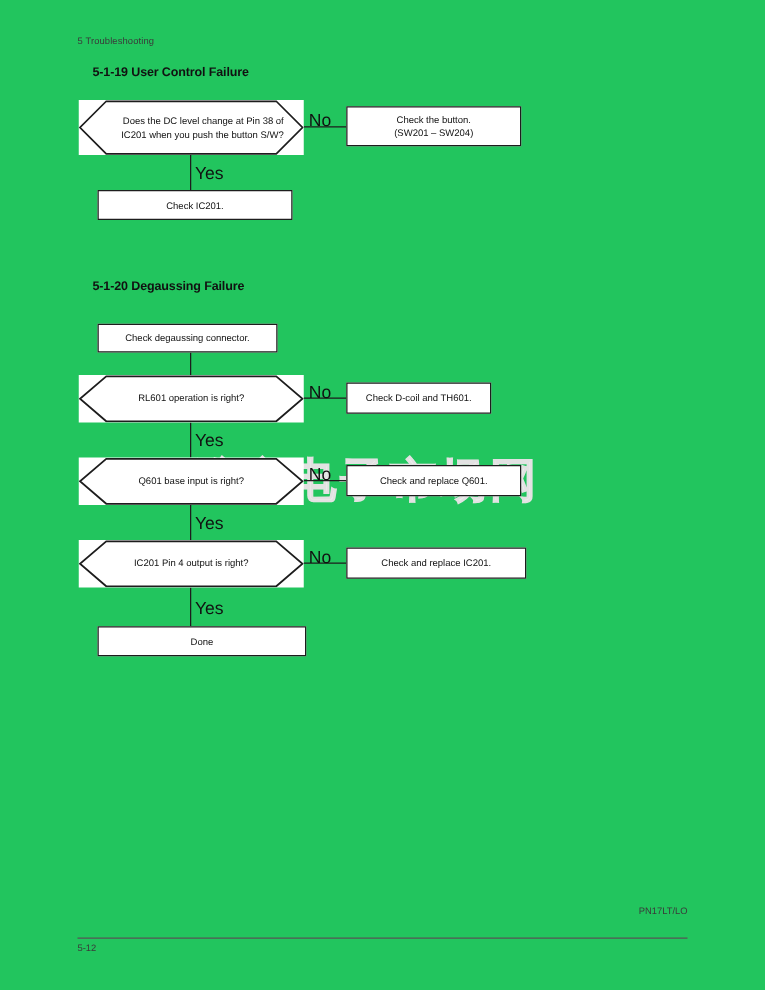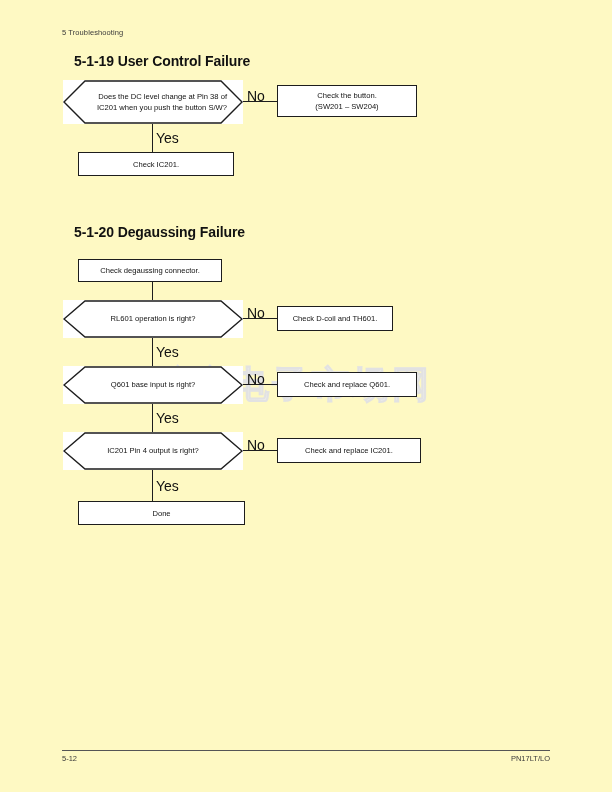--- a/index.html
+++ b/index.html
@@ -4,41 +4,41 @@
 <style>
   html, body {
     margin: 0;
     padding: 0;
     background: #ffffff;
   }
   .page {
     position: relative;
     width: 612px;
     height: 792px;
-    background: #fef9c3;
+    background: #22c55e;
     font-family: "Liberation Sans", sans-serif;
     color: #1a1a1a;
     overflow: hidden;
   }
 
   
   .running-header {
     position: absolute;
     left: 62px;
     top: 28px;
     font-size: 7.5px;
     color: #3a3a3a;
     letter-spacing: 0.1px;
   }
 
   
   .section-heading {
     position: absolute;
     left: 62px;
-    font-size: 14px;
+    font-size: 10px;
     font-weight: bold;
     color: #111111;
     letter-spacing: -0.1px;
     padding-left: 12px;
   }
   #heading-1 { top: 53px; }
   #heading-2 { top: 224px; }
 
   
   .watermark {
@@ -133,21 +133,21 @@
   .footer-left {
     position: absolute;
     left: 62px;
     top: 754px;
     font-size: 7.5px;
     color: #3a3a3a;
   }
   .footer-right {
     position: absolute;
     right: 62px;
-    top: 754px;
+    top: 724px;
     font-size: 7.5px;
     color: #3a3a3a;
   }
 </style>
 </head>
 <body>
 
 <div class="page">
 
   <div class="running-header">5 Troubleshooting</div>

